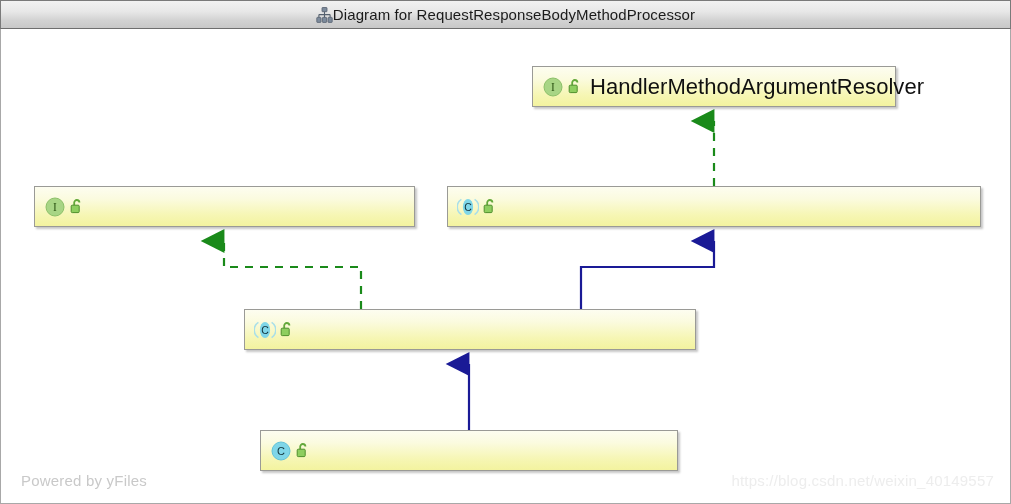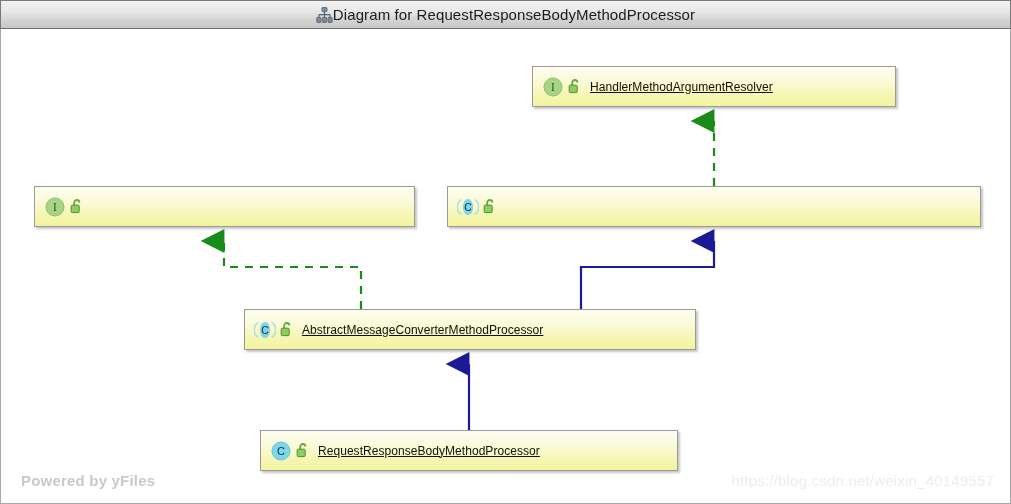--- a/index.html
+++ b/index.html
@@ -87,34 +87,33 @@
   }
   .node-icons {
     display: flex;
     align-items: center;
     flex: 0 0 auto;
     gap: 4px;
   }
   .type-icon { width: 22px; height: 20px; display: block; }
   .lock-icon { width: 14px; height: 15px; display: block; }
   .node-label {
-    font-size: 12px;
+    font-size: 22px;
     color: #101010;
     margin-left: 8px;
     letter-spacing: 0.05px;
-    text-decoration: underline;
   }
 
   
   #yfiles-watermark {
     position: absolute;
     left: 20px;
     bottom: 14px;
     font-size: 15px;
-    font-weight: bold;
+    font-weight: normal;
     color: #c9c9c9;
     letter-spacing: 0.2px;
     white-space: nowrap;
   }
   #csdn-watermark {
     position: absolute;
     right: 16px;
     bottom: 14px;
     font-size: 15px;
     color: #ededed;
@@ -217,34 +216,32 @@
           <path d="M4.4 2.4 A9 9 0 0 0 4.4 17.6" fill="none" stroke="#a9dfe9" stroke-width="1.6"></path>
           <path d="M17.6 2.4 A9 9 0 0 1 17.6 17.6" fill="none" stroke="#a9dfe9" stroke-width="1.6"></path>
           <ellipse cx="11" cy="10" rx="5.1" ry="8" fill="#7fd6e8"></ellipse>
           <text x="11" y="13.9" text-anchor="middle" font-family="'Liberation Sans',sans-serif" font-size="10.5" fill="#12343c">C</text>
         </svg>
         <svg class="lock-icon" viewBox="0 0 14 15">
           <path d="M4.2 6.2 L4.2 3.6 A2.6 2.6 0 0 1 9.4 3.6" fill="none" stroke="#63a83a" stroke-width="1.8"></path>
           <rect x="1.2" y="6.2" width="8" height="7.4" rx="1" fill="#8ece5f" stroke="#4f8f2c" stroke-width="1"></rect>
         </svg>
       </span>
-      <span class="node-label">AbstractMessageConverterMethodProcessor</span>
     </div>
 
     <div class="node" style="left:259px; top:401px; width:418px; height:41px;">
       <span class="node-icons">
         <svg class="type-icon" viewBox="0 0 22 20">
           <circle cx="11" cy="10" r="9" fill="#7fd6e8" stroke="#63c3d8" stroke-width="1"></circle>
           <text x="11" y="14" text-anchor="middle" font-family="'Liberation Sans',sans-serif" font-size="11" fill="#12343c">C</text>
         </svg>
         <svg class="lock-icon" viewBox="0 0 14 15">
           <path d="M4.2 6.2 L4.2 3.6 A2.6 2.6 0 0 1 9.4 3.6" fill="none" stroke="#63a83a" stroke-width="1.8"></path>
           <rect x="1.2" y="6.2" width="8" height="7.4" rx="1" fill="#8ece5f" stroke="#4f8f2c" stroke-width="1"></rect>
         </svg>
       </span>
-      <span class="node-label">RequestResponseBodyMethodProcessor</span>
     </div>
 
     <div id="yfiles-watermark">Powered by yFiles</div>
     <div id="csdn-watermark">https://blog.csdn.net/weixin_40149557</div>
 
   </div>
 </div>
 
 </body></html>

